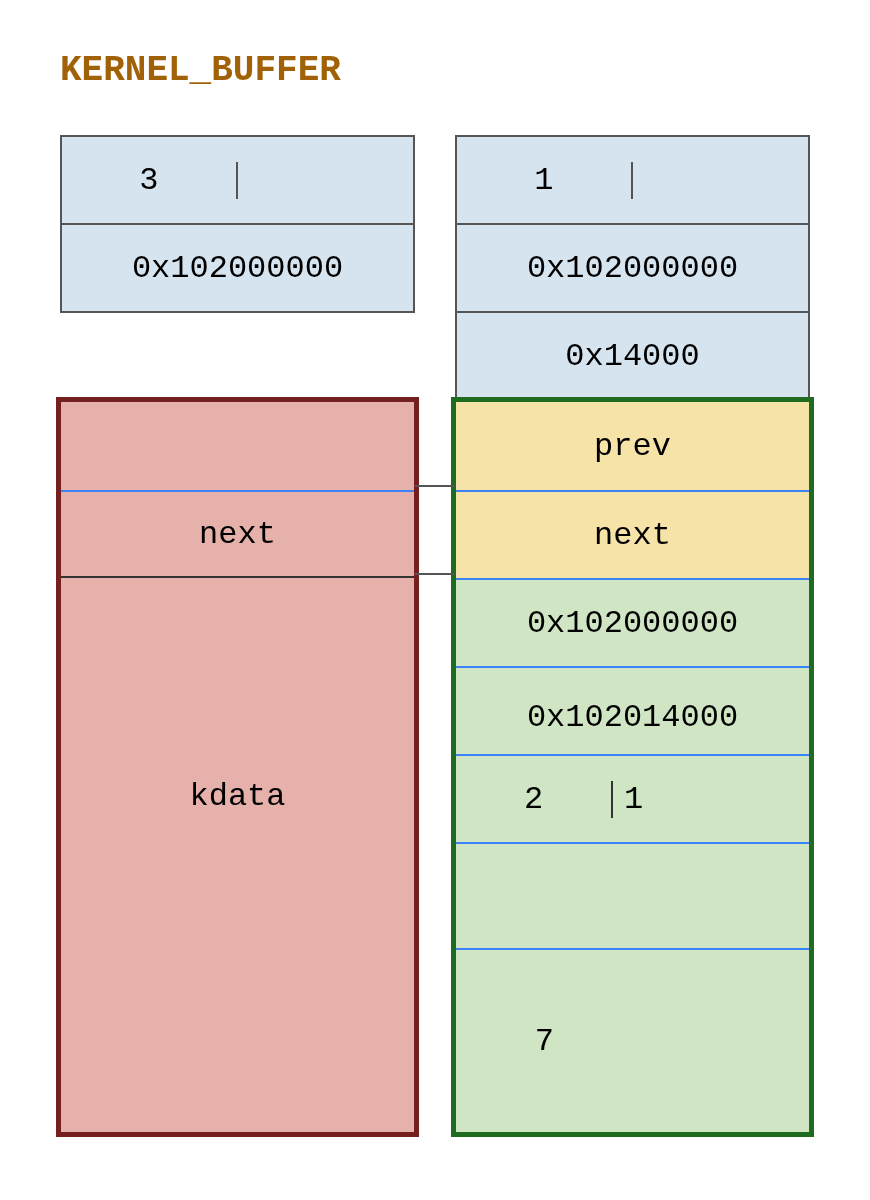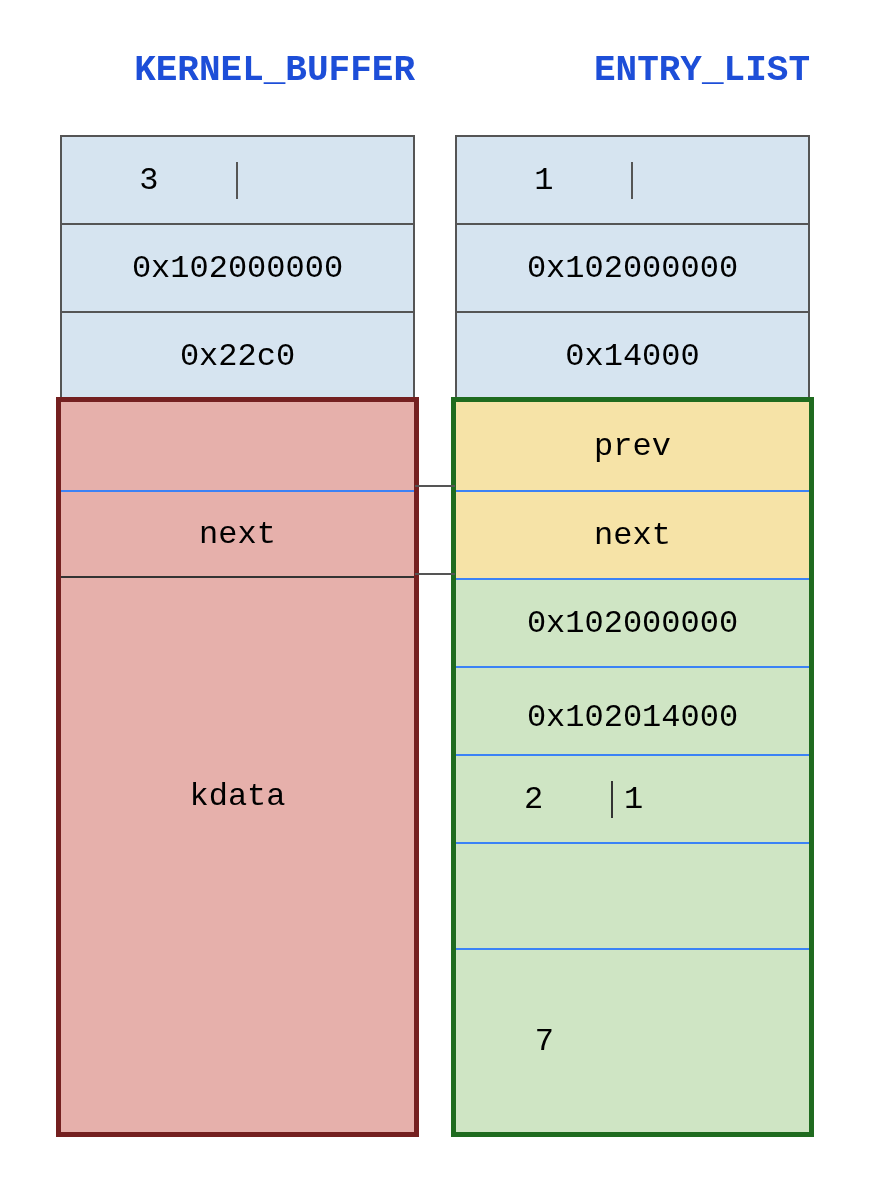--- a/index.html
+++ b/index.html
@@ -11,22 +11,22 @@
   .canvas {
     position: relative;
     width: 870px;
     height: 1200px;
   }
   .title {
     position: absolute;
     top: 50px;
     font-size: 36px;
     font-weight: bold;
-    color: #1d4ed8;
-    text-align: right;
+    color: #a16207;
+    text-align: left;
   }
   .title.left { left: 60px; width: 355px; }
   .title.right { left: 455px; width: 355px; }
 
   
   .col {
     position: absolute;
     top: 135px;
     width: 355px;
   }
@@ -121,38 +121,34 @@
     height: 2px;
     background: #555;
   }
 </style>
 </head>
 <body>
 
 <div class="canvas">
 
   <div class="title left">KERNEL_BUFFER</div>
-  <div class="title right">ENTRY_LIST</div>
 
   <div class="col left">
 
     <div class="row first blue split">
       <div class="half" style="background:#d6e4f0;">
           <span>3</span>
         </div>
       <div class="half" style="background:#d3d3d3;"></div>
     </div>
 
     <div class="row blue centered">
         <span class="label">0x102000000</span>
       </div>
 
-    <div class="row blue centered">
-        <span class="label">0x22c0</span>
-      </div>
   </div>
 
   <div class="col right">
     <div class="row first blue split">
       <div class="half" style="background:#d6e4f0;">
           <span>1</span>
         </div>
       <div class="half" style="background:#d3d3d3;"></div>
     </div>
     <div class="row blue centered">

